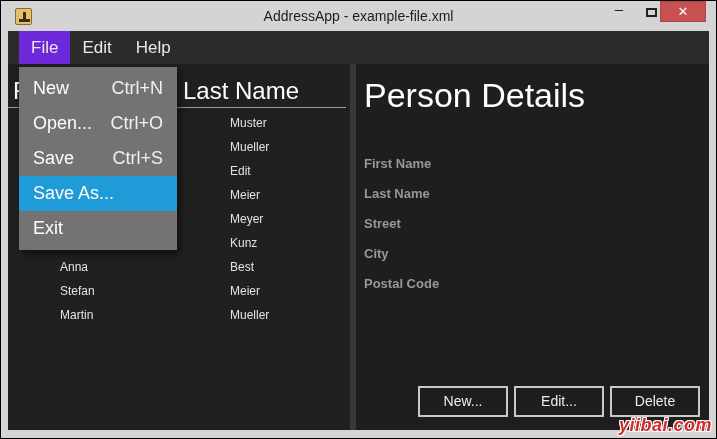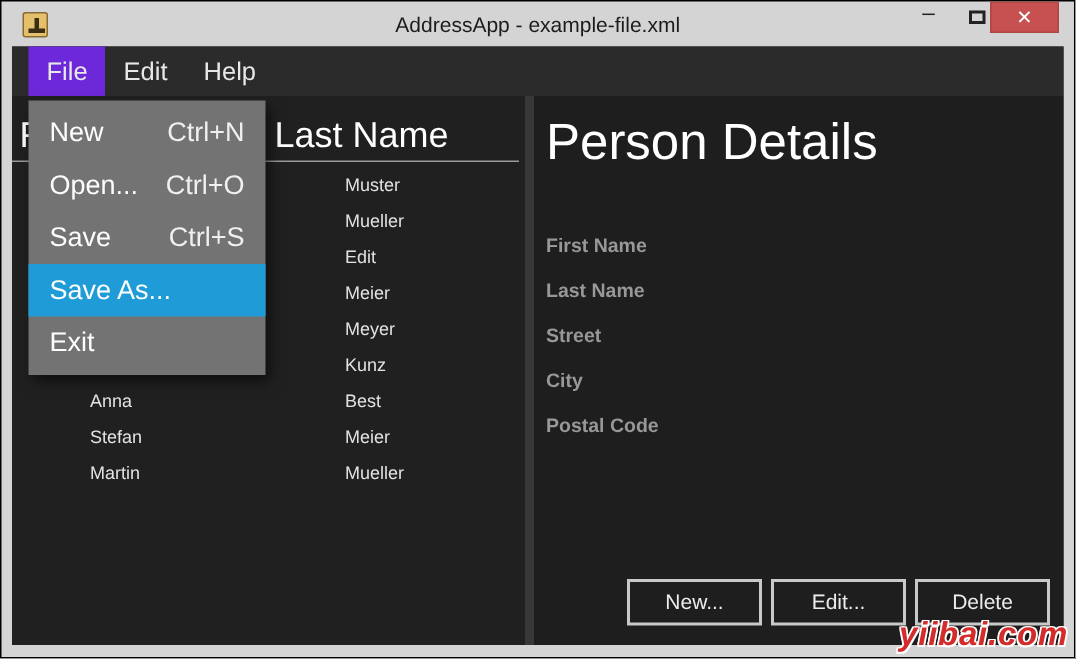--- a/index.html
+++ b/index.html
@@ -97,21 +97,21 @@
     height:35px; line-height:35px; padding:0 14px;
     display:flex; justify-content:space-between;
     font-size:18px; font-weight:300; color:#fdfdfd;
   }
   .ditem.highlight { background:#1f9bd8; }
   .ditem .accel { color:#f0f0f0; }
 
   
   .watermark {
     position:absolute; right:4px; bottom:2px; z-index:20;
-    font-size:22px; font-weight:700; font-style:italic;
+    font-size:18px; font-weight:700; font-style:italic;
     color:#d42b2b; letter-spacing:0.5px;
     text-shadow:-1px -1px 0 #fff, 1px -1px 0 #fff, -1px 1px 0 #fff, 1px 1px 0 #fff,
                  0 -1px 0 #fff, 0 1px 0 #fff, -1px 0 0 #fff, 1px 0 0 #fff;
   }
 </style>
 </head>
 <body>
 
 <div class="window">
 

